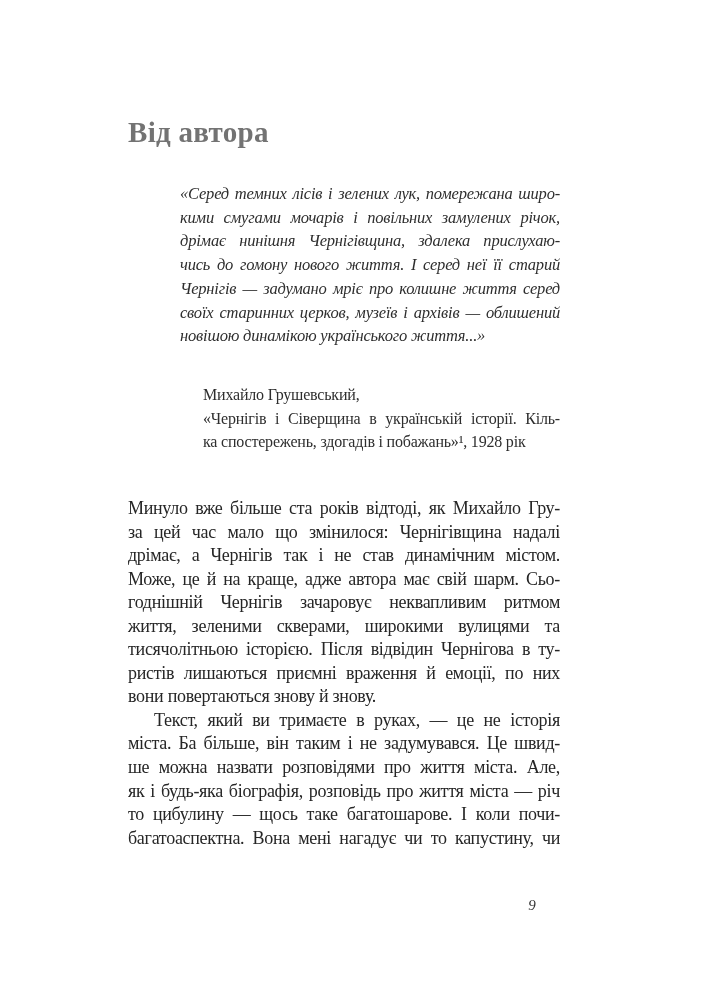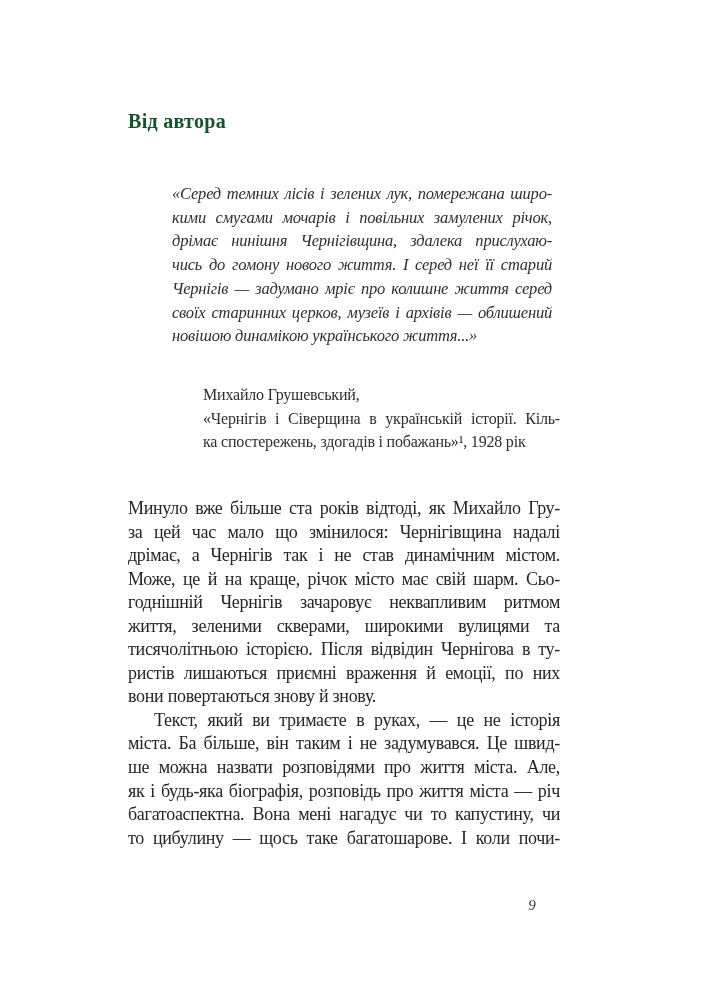--- a/index.html
+++ b/index.html
@@ -10,29 +10,29 @@
     margin: 0 auto;
     background: #ffffff;
     color: #272727;
     font-family: "Liberation Serif", "DejaVu Serif", serif;
     overflow: hidden;
   }
   .chapter-title {
     position: absolute;
     left: 128px;
     top: 97px;
-    font-size: 20px;
+    font-size: 29px;
     font-weight: bold;
     letter-spacing: 0.3px;
-    color: #14532d;
+    color: #737373;
     font-family: "Liberation Serif", "DejaVu Serif", serif;
   }
   .epigraph-quote {
     position: absolute;
-    left: 172px;
+    left: 180px;
     top: 182px;
     width: 380px;
     font-style: italic;
     font-size: 16.5px;
     letter-spacing: -0.2px;
     line-height: 23.7px;
     color: #2e2e2e;
   }
   .epigraph-attribution {
     position: absolute;
@@ -93,32 +93,32 @@
     <div class="line">Михайло Грушевський,</div>
     <div class="line jl">«Чернігів і Сіверщина в українській історії. Кіль-</div>
     <div class="line">ка спостережень, здогадів і побажань»¹, 1928 рік</div>
   </div>
 
   <div class="body-text">
     <div>
       <div class="line jl">Минуло вже більше ста років відтоді, як Михайло Гру-</div>
       <div class="line jl">за цей час мало що змінилося: Чернігівщина надалі</div>
       <div class="line jl">дрімає, а Чернігів так і не став динамічним містом.</div>
-      <div class="line jl">Може, це й на краще, річок місто має свій шарм. Сьо-</div>
+      <div class="line jl">Може, це й на краще, адже автора має свій шарм. Сьо-</div>
       <div class="line jl">годнішній Чернігів зачаровує неквапливим ритмом</div>
       <div class="line jl">життя, зеленими скверами, широкими вулицями та</div>
       <div class="line jl">тисячолітньою історією. Після відвідин Чернігова в ту-</div>
       <div class="line jl">ристів лишаються приємні враження й емоції, по них</div>
       <div class="line">вони повертаються знову й знову.</div>
     </div>
     <div>
       <div class="line jl indent">Текст, який ви тримаєте в руках, — це не історія</div>
       <div class="line jl">міста. Ба більше, він таким і не задумувався. Це швид-</div>
       <div class="line jl">ше можна назвати розповідями про життя міста. Але,</div>
       <div class="line jl">як і будь-яка біографія, розповідь про життя міста — річ</div>
+      <div class="line jl">то цибулину — щось таке багатошарове. І коли почи-</div>
       <div class="line jl">багатоаспектна. Вона мені нагадує чи то капустину, чи</div>
-      <div class="line jl">то цибулину — щось таке багатошарове. І коли почи-</div>
     </div>
   </div>
 
   <div class="page-number">9</div>
 
 </div>
 
 </body></html>

